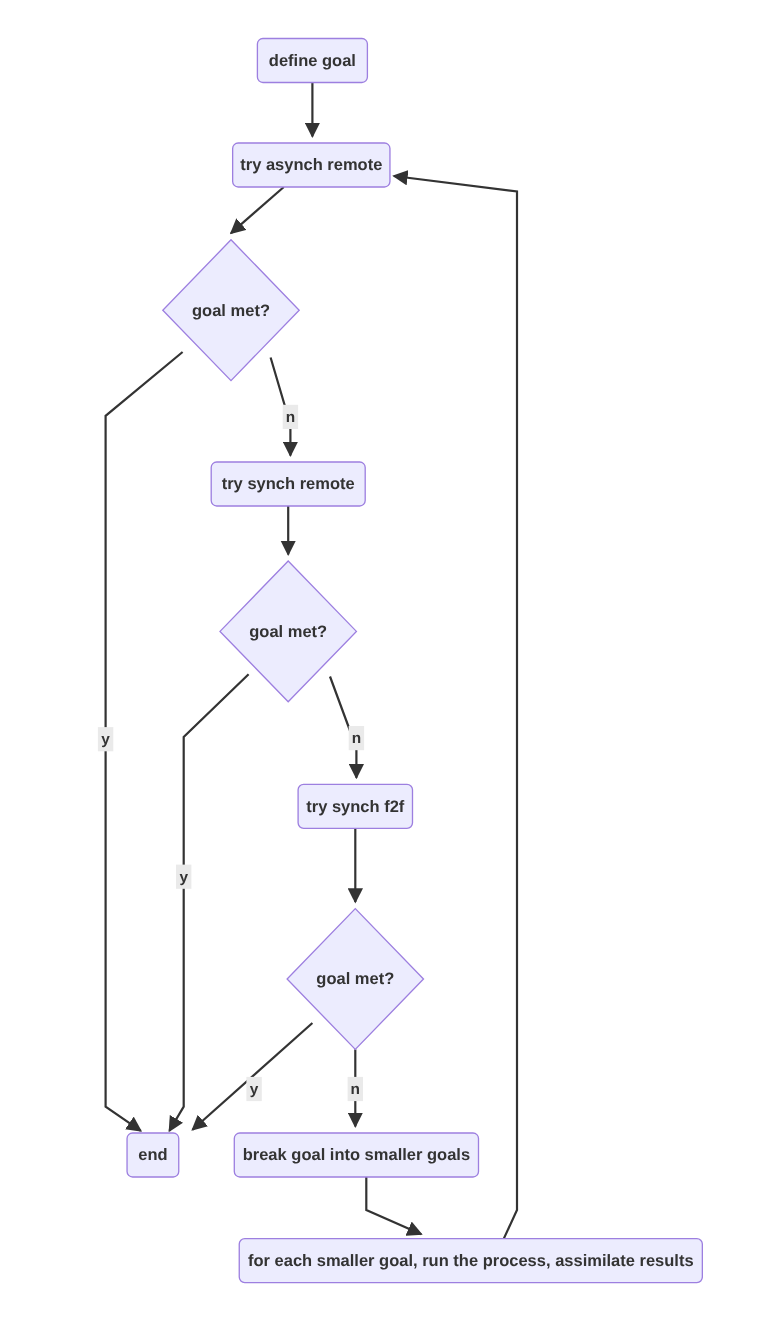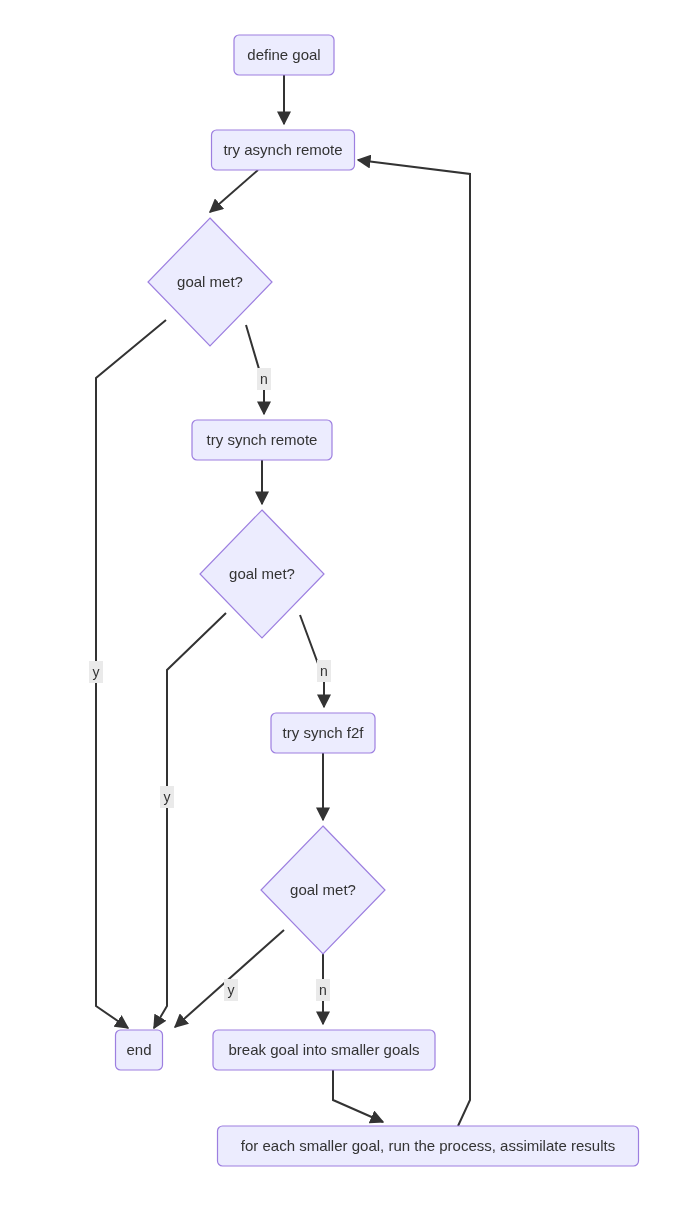--- a/index.html
+++ b/index.html
@@ -10,20 +10,21 @@
   body {
     width: 693px;
     height: 1205px;
     font-family: "Liberation Sans", sans-serif;
     overflow: hidden;
   }
   #flowchart-root {
     position: relative;
     width: 579px;
     height: 1205px;
+    font-weight: bold;
   }
   svg.diagram {
     display: block;
     width: 693px;
     height: 1205px;
   }
   .node-shape {
     fill: #ececfe;
     stroke: #9d7fe0;
     stroke-width: 1.2px;

